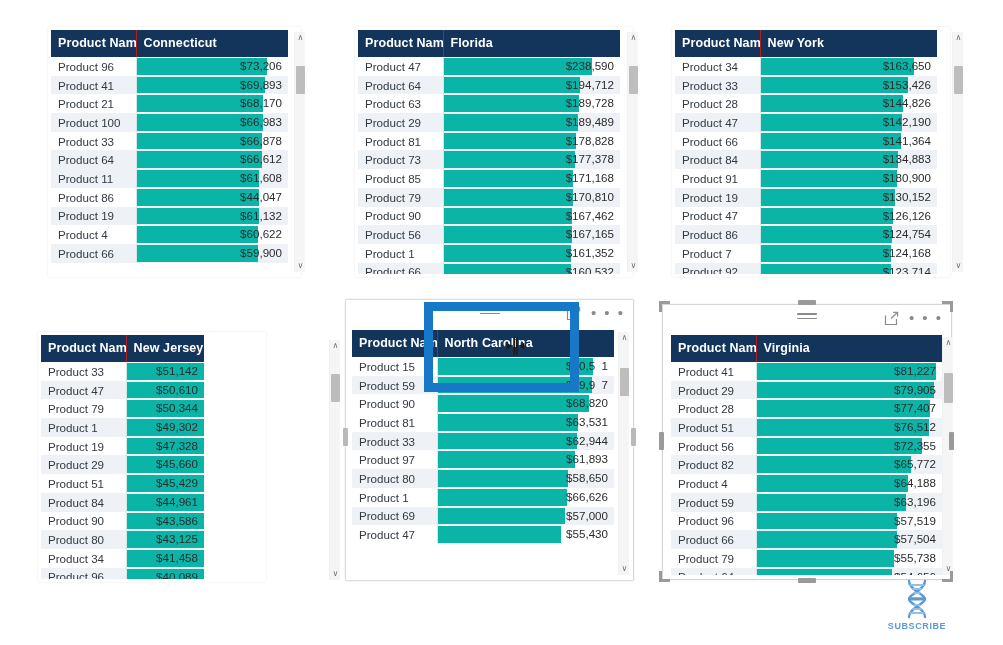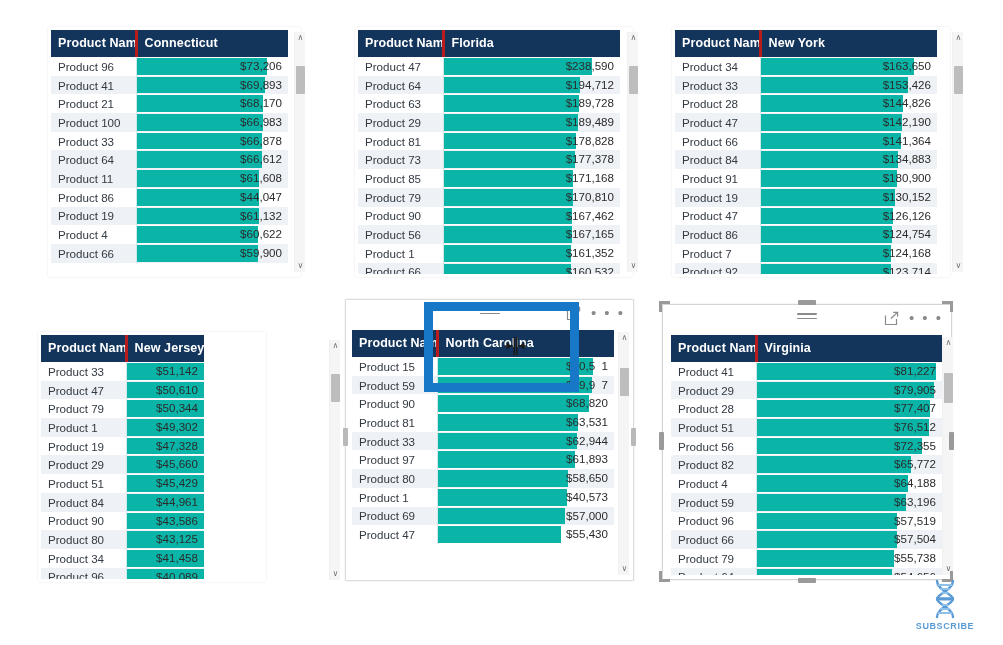--- a/index.html
+++ b/index.html
@@ -93,21 +93,21 @@
     font-size: 12.5px;
     font-weight: bold;
     text-align: left;
     padding: 6px 7px 7px 7px;
     height: 26px;
     white-space: nowrap;
     overflow: hidden;
     letter-spacing: 0.1px;
   }
   table.pbi thead th.col-val {
-    border-left: 3px solid #b91c1c;
+    border-left: 1px solid #b91c1c;
     margin-left: 17px;
   }
   table.pbi tbody td {
     font-size: 11.6px;
     color: #2b2b2b;
     height: 18.7px;
     padding: 0 7px;
     white-space: nowrap;
     overflow: hidden;
     vertical-align: middle;
@@ -826,21 +826,21 @@
                   <span class="barfill" style="width: 73.99%;"></span>
                   <span class="barlabel">$58,650</span>
                 </span>
               </td>
             </tr>
             <tr class="odd">
               <td class="col-name">Product 1</td>
               <td class="col-val">
                 <span class="barcell">
                   <span class="barfill" style="width: 73.53%;"></span>
-                  <span class="barlabel">$40,573</span>
+                  <span class="barlabel">$66,626</span>
                 </span>
               </td>
             </tr>
             <tr class="even">
               <td class="col-name">Product 69</td>
               <td class="col-val">
                 <span class="barcell">
                   <span class="barfill" style="width: 72.04%;"></span>
                   <span class="barlabel">$57,000</span>
                 </span>
@@ -1029,21 +1029,21 @@
     <svg width="26" height="18" viewBox="0 0 26 18">
       <rect x="11.5" y="0" width="1.6" height="18" fill="#1b1b1b"></rect>
       <rect x="14.0" y="0" width="1.6" height="18" fill="#1b1b1b"></rect>
       <path d="M10 9 L4.5 5.5 L4.5 12.5 Z" fill="#1b1b1b"></path>
       <path d="M17 9 L22.5 5.5 L22.5 12.5 Z" fill="#1b1b1b"></path>
       <rect x="3" y="8.3" width="8" height="1.5" fill="#1b1b1b"></rect>
       <rect x="16" y="8.3" width="8" height="1.5" fill="#1b1b1b"></rect>
     </svg>
   </div>
 
-  <div class="subscribe" style="left:905px; top:578px;">
+  <div class="subscribe" style="left:877px; top:578px;">
     <svg class="dna" width="44" height="42" viewBox="0 0 44 42">
       <g stroke="#5b9bd5" stroke-width="2.4" fill="none" stroke-linecap="round">
         <path d="M14 3 C14 12, 30 16, 30 21 C30 26, 14 30, 14 39"></path>
         <path d="M30 3 C30 12, 14 16, 14 21 C14 26, 30 30, 30 39"></path>
       </g>
       <g stroke="#8fc0e8" stroke-width="2" stroke-linecap="round">
         <line x1="15.5" y1="7" x2="28.5" y2="7"></line>
         <line x1="18" y1="11" x2="26" y2="11"></line>
         <line x1="19.5" y1="15" x2="24.5" y2="15"></line>
         <line x1="19.5" y1="27" x2="24.5" y2="27"></line>

